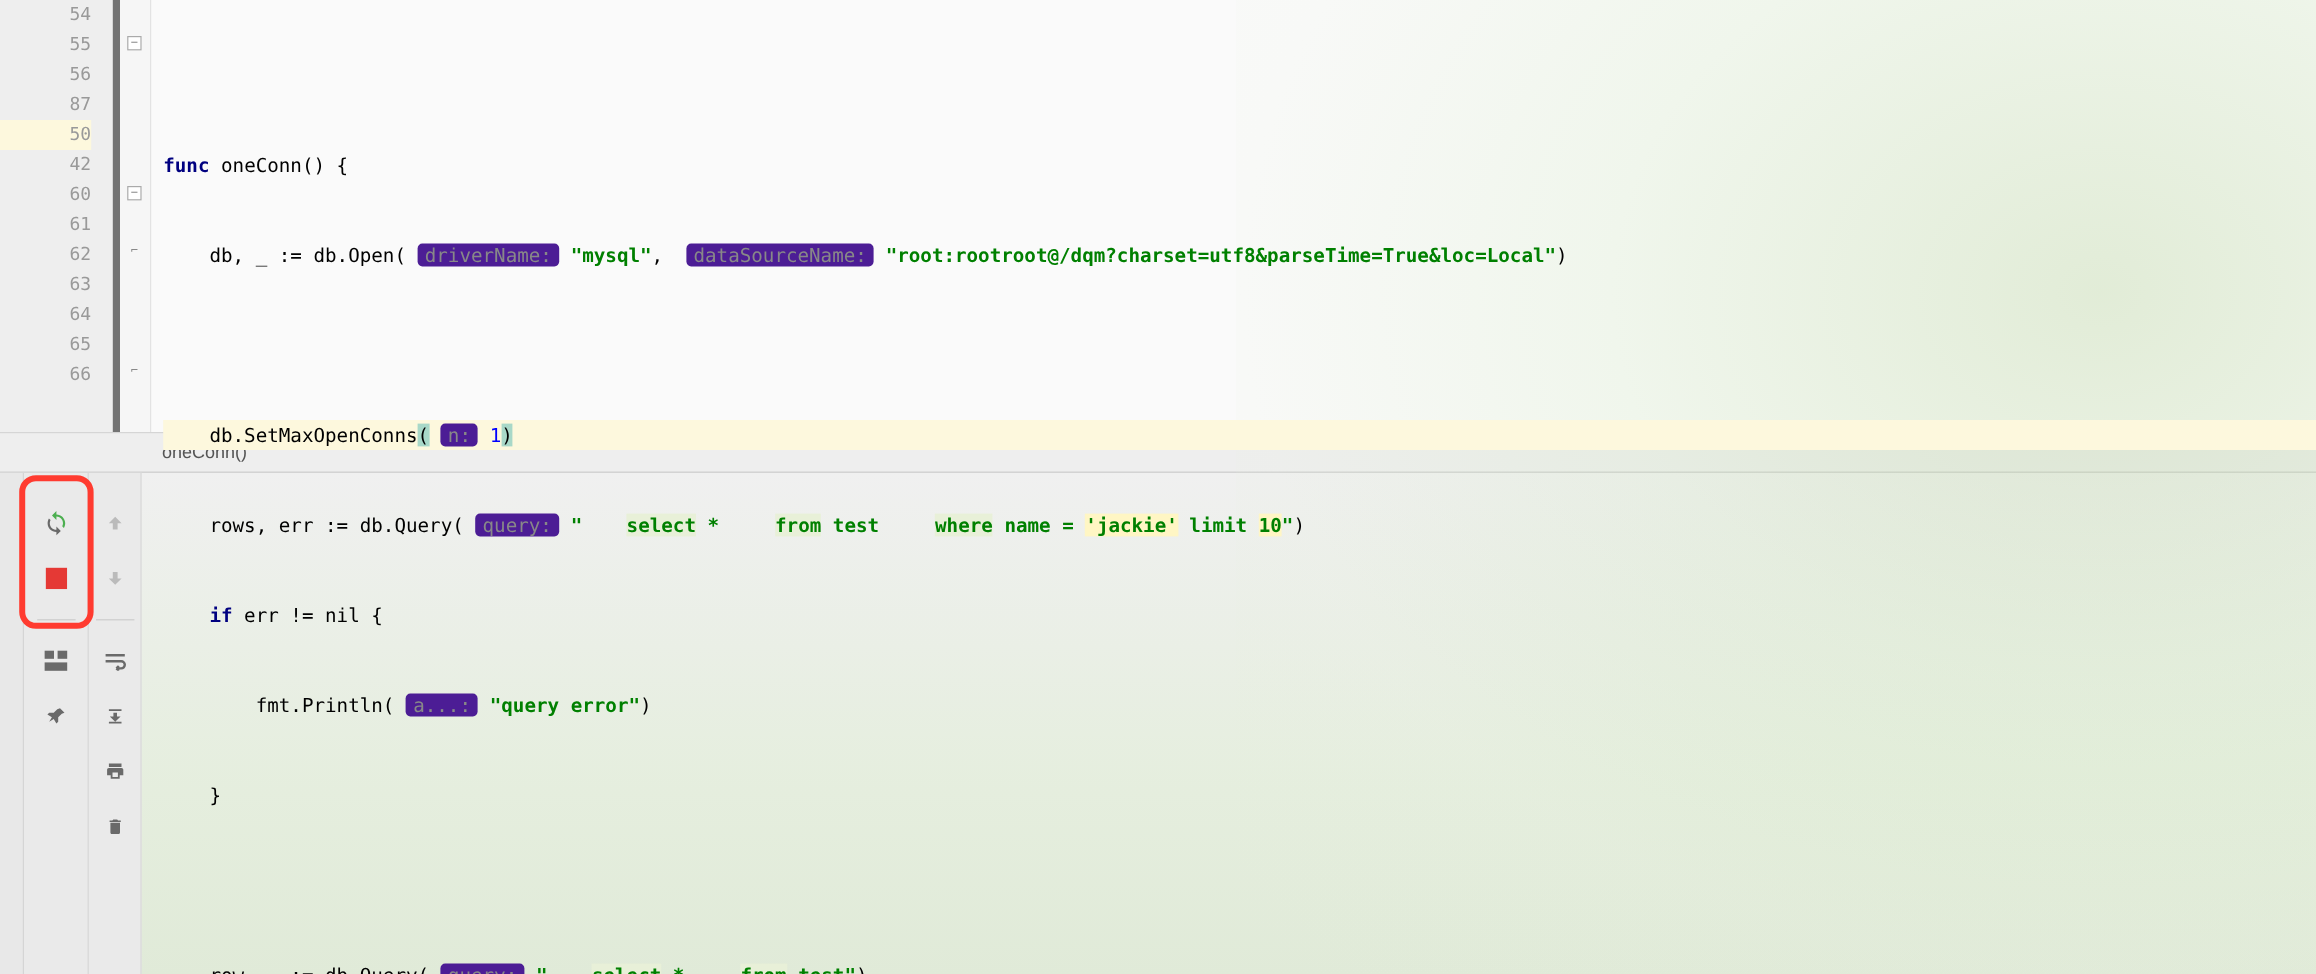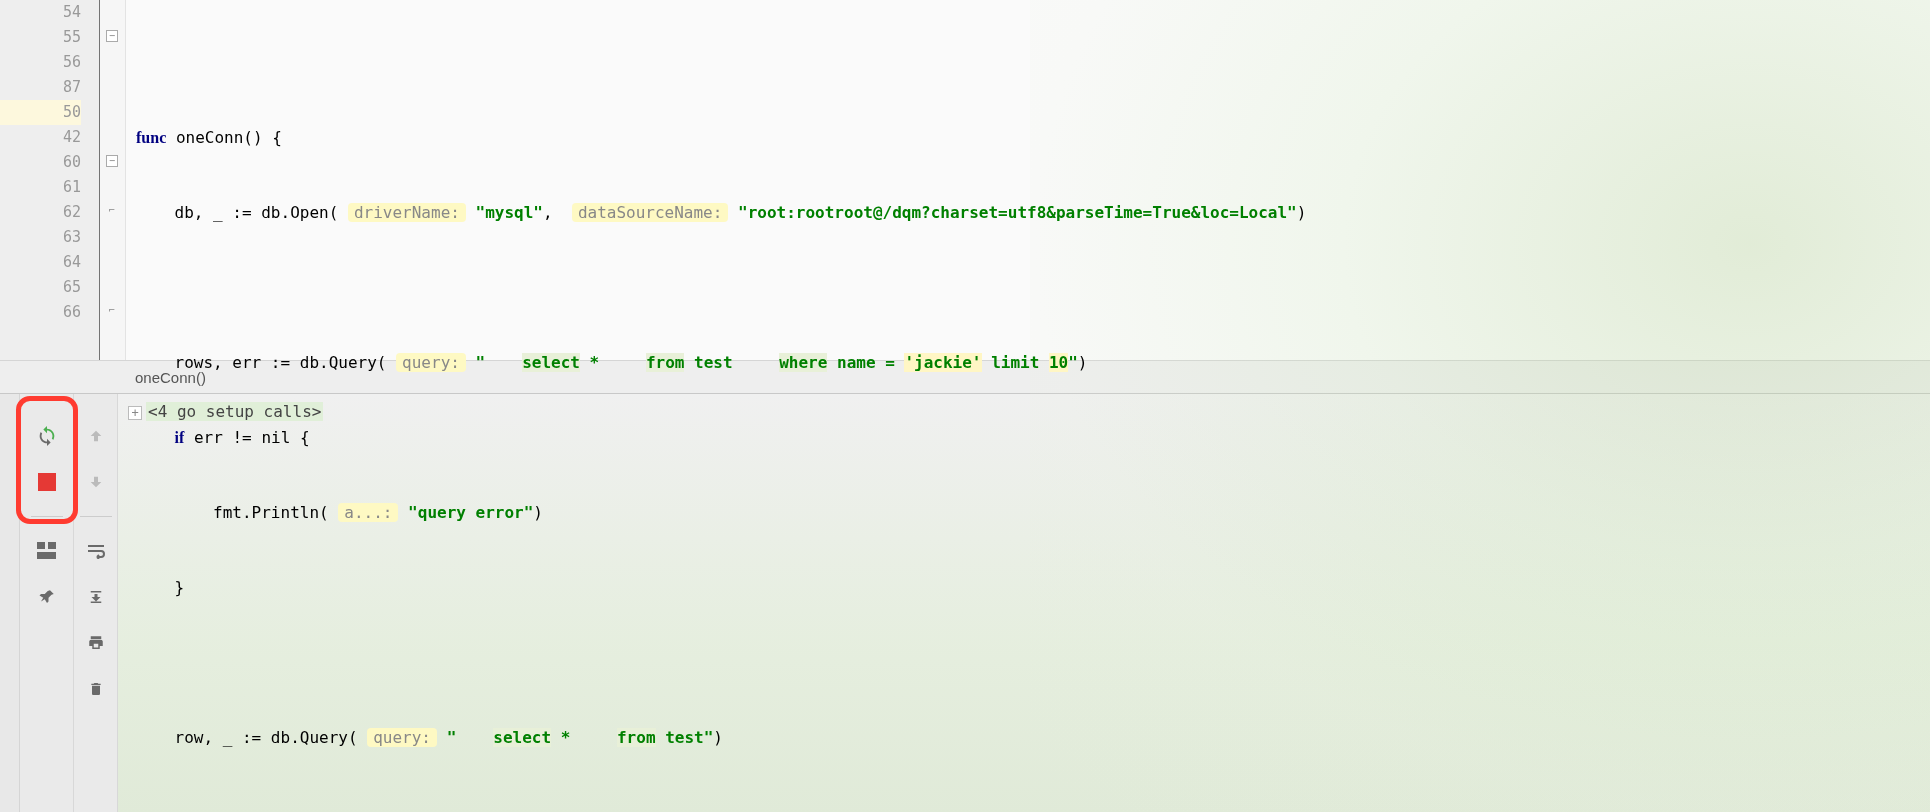--- a/index.html
+++ b/index.html
@@ -30,21 +30,21 @@
 }
 .gutter {
   width: 100px;
   background: #eeeeee;
   text-align: right;
   padding-right: 18px;
   color: #999;
   font-size: 15px;
   line-height: 25px;
   user-select: none;
-  border-right: 1px solid #737373;
+  border-right: 6px solid #737373;
 }
 .fold-column {
   width: 26px;
   background: #f6f6f6;
   position: relative;
   border-right: 1px solid #e3e3e3;
 }
 .fold-mark {
   position: absolute;
   left: 6px;
@@ -61,25 +61,25 @@
   flex: 1;
   padding-left: 10px;
   font-size: 16px;
   line-height: 25px;
   white-space: pre;
   position: relative;
   z-index: 2;
 }
 .code-line { height: 25px; }
 .hl-line { background: #fdf8dd; }
-.kw { color: #000080; font-weight: bold; font-family: Liberation Serif, serif; }
+.kw { color: #000080; font-weight: bold; }
 .str { color: #008000; font-weight: bold; }
 .str-hl { color: #008000; font-weight: bold; background: #e8f0d8; margin-left: 37px; }
 .num { color: #0000ff; }
-.hint { background: #fef9c3; color: #888; border-radius: 4px; padding: 0 6px; }
+.hint { background: #4c1d95; color: #888; border-radius: 4px; padding: 0 6px; }
 .paren-hl { background: #a8d8c8; }
 .fname { font-weight: normal; }
 .breadcrumb {
   height: 34px;
   background: #eeeeee;
   border-top: 1px solid #d5d5d5;
   border-bottom: 1px solid #c8c8c8;
   padding-left: 135px;
   line-height: 34px;
   font-family: -apple-system, sans-serif;
@@ -236,20 +236,21 @@
     <div class="fold-mark" style="top:30px">−</div>
     <div class="fold-mark" style="top:155px">−</div>
     <div class="fold-mark" style="top:205px;border:none;background:none">⌐</div>
     <div class="fold-mark" style="top:305px;border:none;background:none">⌐</div>
   </div>
   <div class="code">
     <div class="code-line"></div>
     <div class="code-line"><span class="kw">func</span> <span class="fname">oneConn</span><span>() {</span></div>
     <div class="code-line">    <span>db, _ := db.Open(</span> <span class="hint">driverName:</span> <span class="str">"mysql"</span><span>,</span>  <span class="hint">dataSourceName:</span> <span class="str">"root:rootroot@/dqm?charset=utf8&amp;parseTime=True&amp;loc=Local"</span><span>)</span></div>
     <div class="code-line"></div>
+    <div class="code-line hl-line">    <span>db.SetMaxOpenConns</span><span class="paren-hl">(</span> <span class="hint">n:</span> <span class="num">1</span><span class="paren-hl">)</span></div>
     <div class="code-line">    <span>rows, err := db.Query(</span> <span class="hint">query:</span> <span class="str">"</span><span class="str-hl">select</span><span class="str"> * </span><span class="str-hl">from</span><span class="str"> test </span><span class="str-hl">where</span><span class="str"> name </span><span class="str">= </span><span class="str" style="background:#fff6c4">'jackie'</span><span class="str"> </span><span class="str">limit </span><span class="str" style="background:#fff6c4">10</span><span class="str">"</span><span>)</span></div>
     <div class="code-line">    <span class="kw">if</span><span> err != nil {</span></div>
     <div class="code-line">        <span>fmt.Println(</span> <span class="hint">a...:</span> <span class="str">"query error"</span><span>)</span></div>
     <div class="code-line">    <span>}</span></div>
     <div class="code-line"></div>
     <div class="code-line">    <span>row, _ := db.Query(</span> <span class="hint">query:</span> <span class="str">"</span><span class="str-hl">select</span><span class="str"> * </span><span class="str-hl">from</span><span class="str"> test</span><span class="str">"</span><span>)</span></div>
     
     
   </div>
 </div>
@@ -321,17 +322,14 @@
         </svg>
     </div>
     <div class="tb-btn">
       <svg width="16" height="20" viewBox="0 0 24 24">
           <path fill="#6a6a6a" d="M6 19c0 1.1.9 2 2 2h8c1.1 0 2-.9 2-2V7H6v12zM19 4h-3.5l-1-1h-5l-1 1H5v2h14V4z"></path>
         </svg>
     </div>
   </div>
 
   <div class="run-content">
-    <div class="console">
-      <span class="console-fold">+</span><span class="console-text">&lt;4 go setup calls&gt;</span>
-    </div>
   </div>
 </div>
 
 </body></html>

